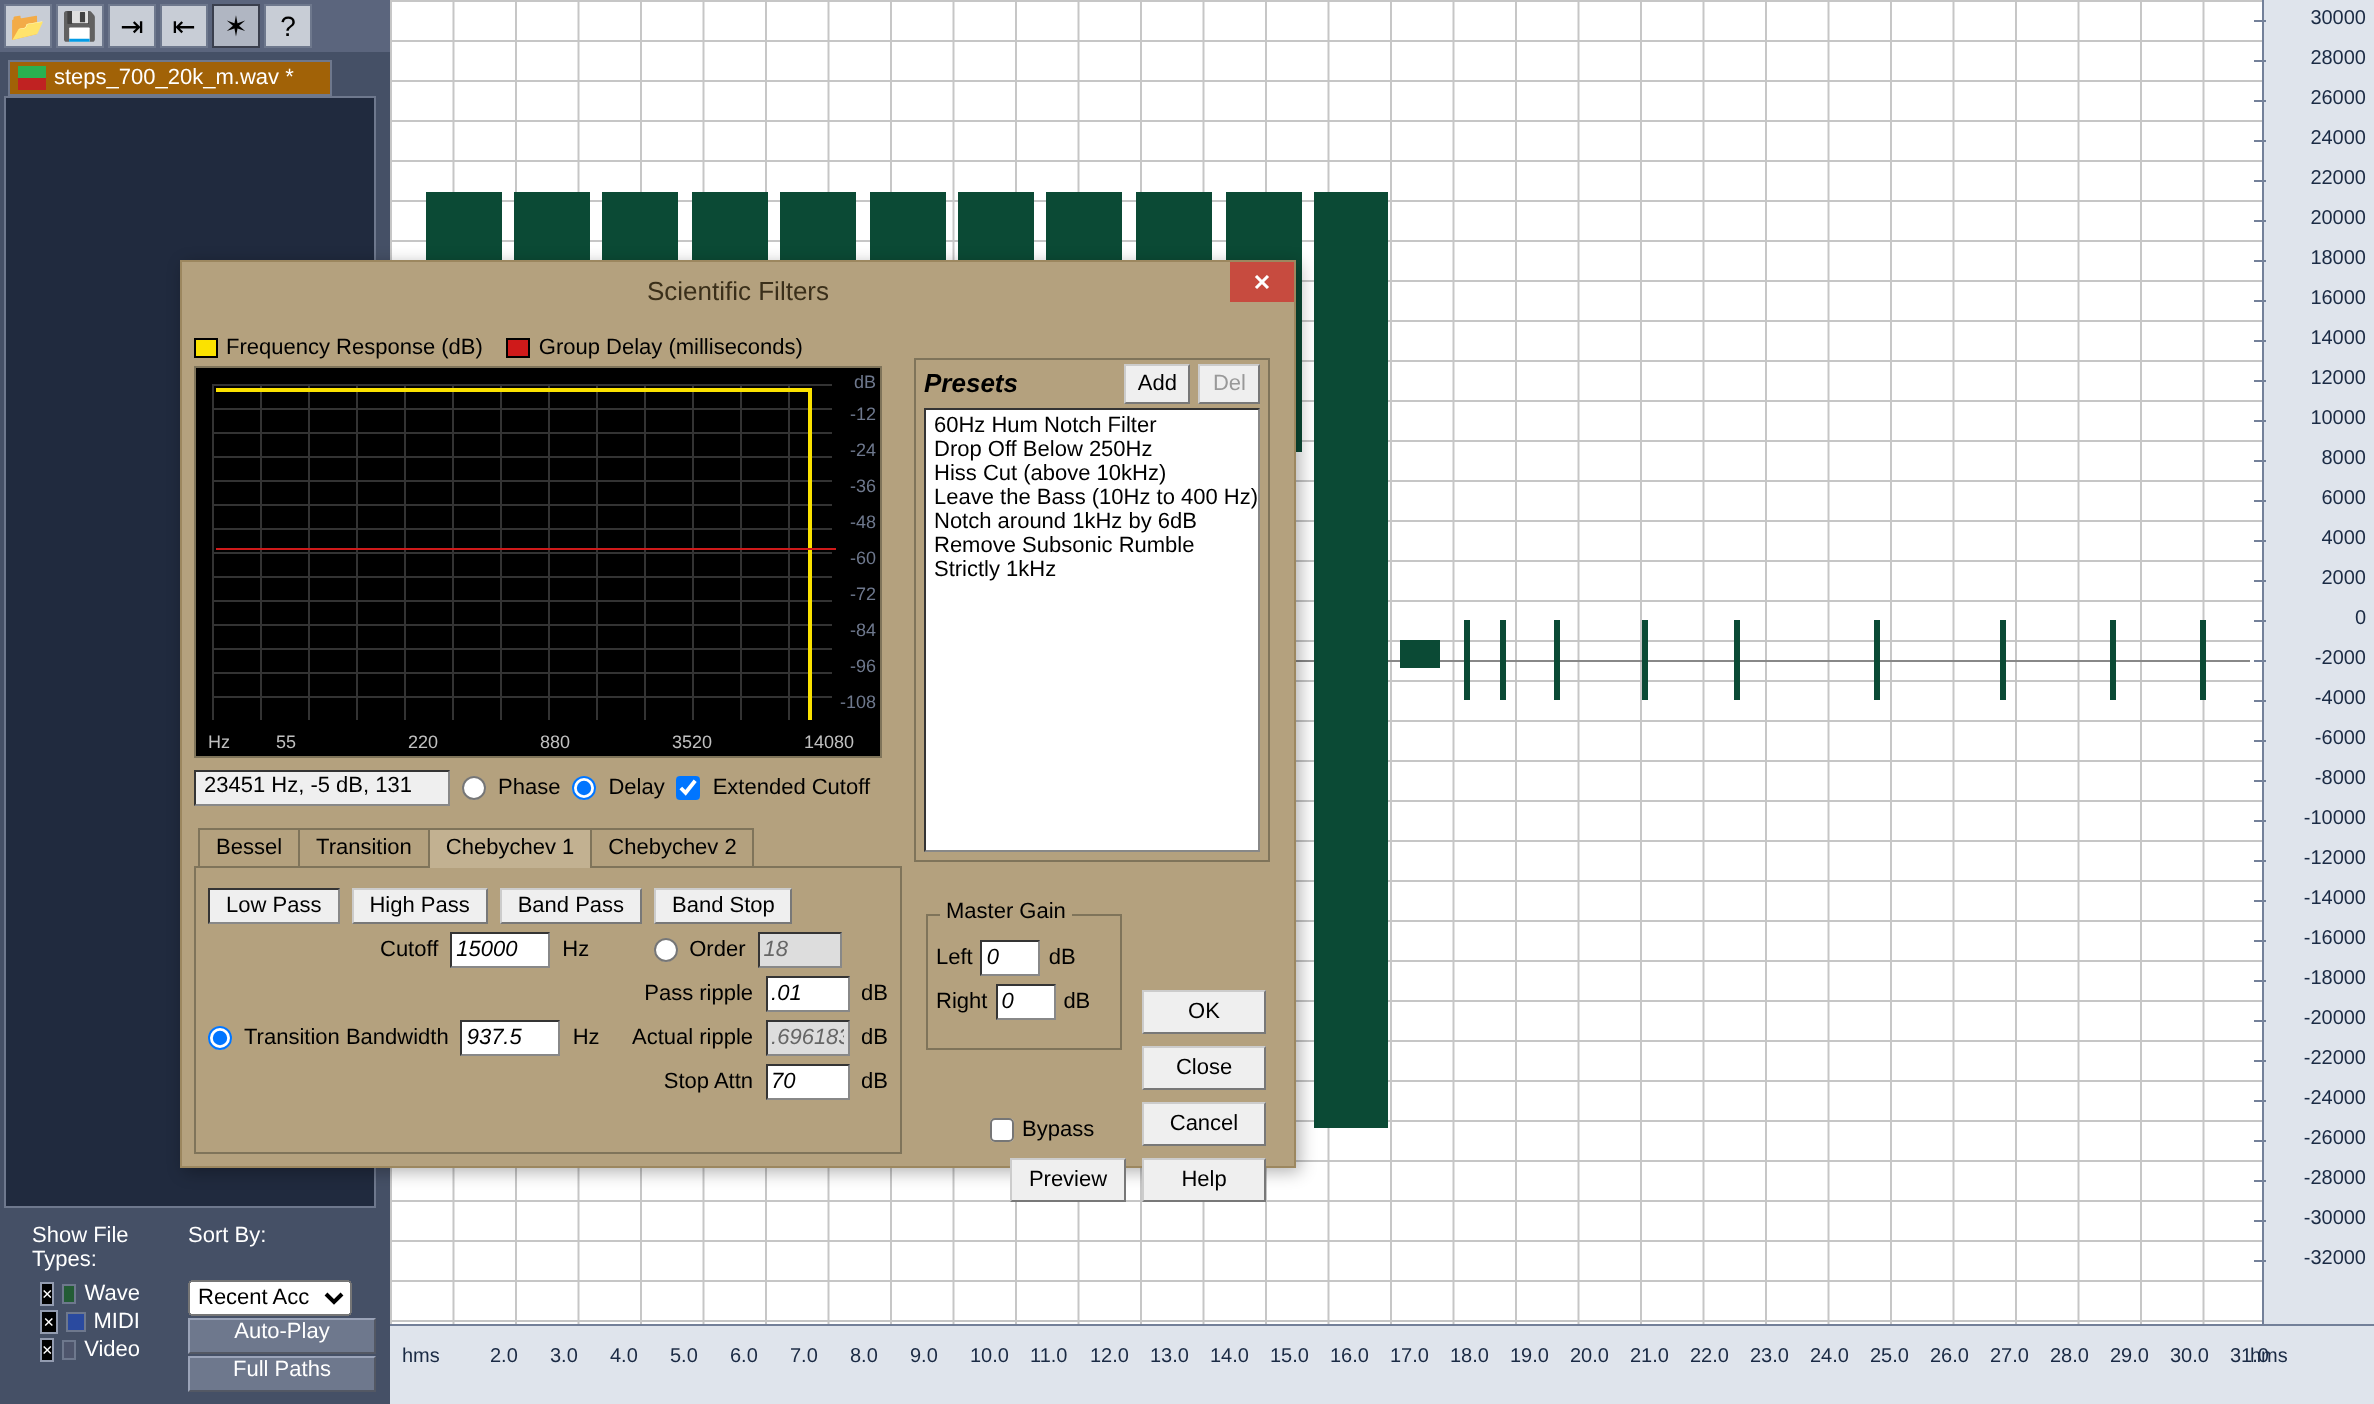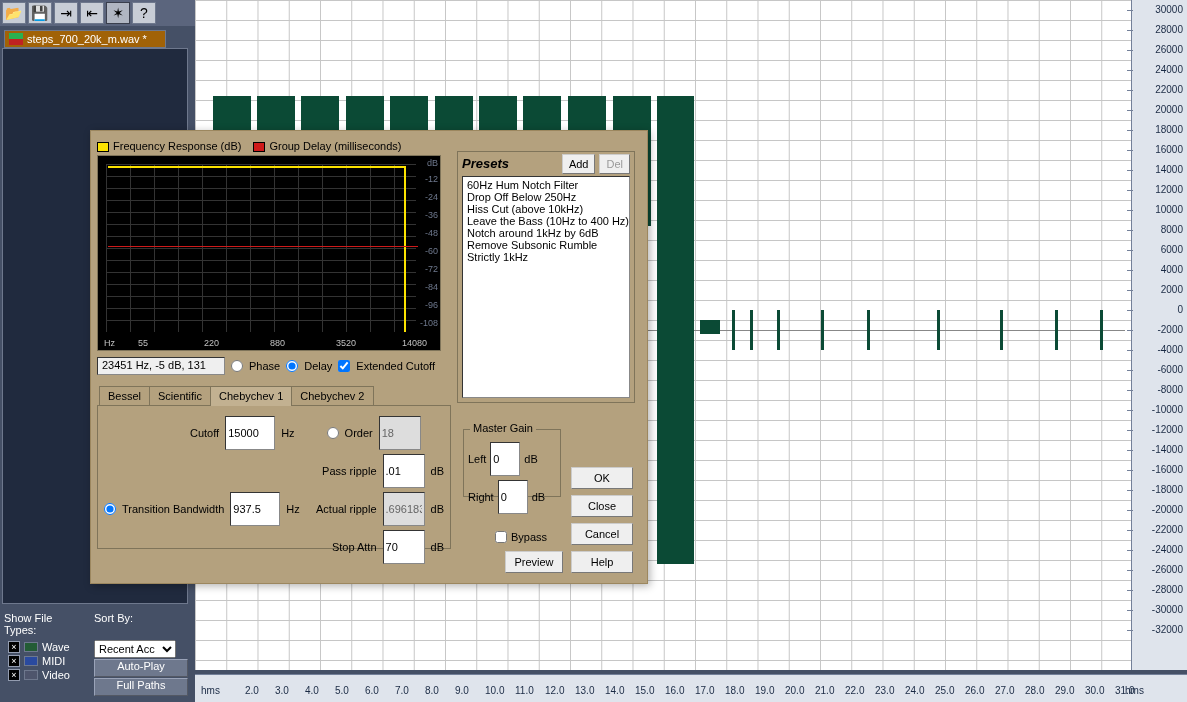--- a/index.html
+++ b/index.html
@@ -13,38 +13,38 @@
 
 .file-tab { position: absolute; top: 30px; left: 4px; width: 162px; height: 18px; background: #a16207; border: 1px solid #6e788d; display: flex; align-items: center; padding: 0 4px; color: #fff; gap: 4px; }
 .file-icon { width: 14px; height: 12px; background: linear-gradient(#29b050 48%, #c02222 52%); position: relative; }
 
 
 .side-panel { position: absolute; top: 48px; left: 2px; width: 186px; height: 556px; background: #202a3e; border: 1px solid #6e788d; }
 
 
 .sorter { position: absolute; top: 610px; left: 0; width: 190px; color: #fff; }
 .sorter-row { display: flex; }
-.sorter-col1 { width: 90px; padding: 2px 4px; }
+.sorter-col1 { width: 90px; padding: 2px 16px; }
 .sorter-col2 { width: 95px; padding: 2px 4px; }
 .bottom-select { width: 82px; height: 18px; font-size: 11px; }
 .ftype-row { display: flex; align-items: center; gap: 4px; padding: 1px 4px; }
 .ftype-check { width: 12px; height: 12px; background: #000; border: 1px solid #939cb0; display: flex; align-items: center; justify-content: center; color: #fff; font-size: 9px; line-height: 1; }
 .wave-ico { width: 14px; height: 10px; background: #235c35; border: 1px solid #6e788d; }
 .midi-ico { width: 14px; height: 10px; background: #2a4a9f; border: 1px solid #6e788d; }
 .video-ico { width: 14px; height: 10px; background: #4e556c; border: 1px solid #6e788d; }
 .small-btn { width: 94px; height: 18px; background: #6e788d; border: 1px outset #9aa3b8; color: #fff; text-align: center; margin-top: 1px; }
 
 
 .wave-area { position: absolute; top: 0; left: 195px; width: 992px; height: 670px; background: #fff; }
 .wave-grid { position: absolute; inset: 0; background-image: linear-gradient(to right, #c6c6c6 1px, transparent 1px), linear-gradient(to bottom, #c6c6c6 1px, transparent 1px); background-size: 31.25px 20px; }
 .wave-zero { position: absolute; top: 330px; left: 0; width: 930px; height: 1px; background: #888; }
 .wave-ruler-y { position: absolute; top: 0; right: 0; width: 56px; height: 670px; background: #dfe4ec; border-left: 1px solid #738099; }
 .ytick { position: absolute; right: 4px; color: #1a2a44; font-size: 10px; text-align: right; width: 50px; }
 .ytick::before { content: ""; position: absolute; left: -6px; top: 6px; width: 6px; height: 1px; background: #738099; }
-.wave-ruler-x { position: absolute; bottom: 0; left: 195px; width: 992px; height: 28px; background: #dfe4ec; border-top: 1px solid #738099; }
+.wave-ruler-x { position: absolute; bottom: 0; left: 195px; width: 992px; height: 40px; background: #dfe4ec; border-top: 1px solid #738099; }
 .xhms { position: absolute; top: 10px; color: #1a2a44; font-size: 10px; }
 .xtick { position: absolute; top: 10px; color: #1a2a44; font-size: 10px; }
 
 
 .wf-top { position: absolute; top: 96px; width: 38px; background: #0b4a35; }
 .wf-big { position: absolute; top: 96px; left: 462px; width: 37px; height: 468px; background: #0b4a35; }
 .wf-spike { position: absolute; top: 310px; width: 3px; height: 40px; background: #0b4a35; }
 .wf-sm { position: absolute; top: 320px; width: 20px; height: 14px; background: #0b4a35; }
 
 
@@ -81,21 +81,21 @@
 .preset-item { padding: 0 2px; color: #000; cursor: pointer; white-space: nowrap; }
 
 .filter-tabs { position: absolute; top: 255px; left: 8px; display: flex; }
 .ftab { padding: 3px 8px; background: #b4a17e; border: 1px solid #7f745a; border-bottom: none; margin-right: -1px; cursor: pointer; height: 20px; color: #000; }
 .ftab.active { background: #c2b191; position: relative; z-index: 2; }
 
 .filter-frame { position: absolute; top: 274px; left: 6px; width: 354px; height: 144px; border: 1px solid #7f745a; background: #b4a17e; padding: 6px; }
 .flt-row { display: flex; align-items: center; margin: 4px 0; gap: 6px; color: #000; }
 .flt-btn { padding: 2px 8px; background: #efefef; border: 1px outset #ccc; cursor: pointer; }
 .flt-btn.active { border: 1px inset #888; }
-.in { height: 34px; border: 1px inset #888; background: #fff; padding: 0 2px; color: #000; }
+.in { height: 18px; border: 1px inset #888; background: #fff; padding: 0 2px; color: #000; font-style: italic; }
 .in.ro { background: #ddd; color: #666; }
 .w50 { width: 50px; }
 .w42 { width: 42px; }
 .lbl { color: #000; }
 
 .master-frame { position: absolute; top: 298px; left: 372px; width: 98px; height: 68px; border: 1px solid #7f745a; position: absolute; }
 .master-title { position: absolute; top: -8px; left: 6px; background: #b4a17e; padding: 0 3px; color: #000; }
 .mg-row { display: flex; align-items: center; gap: 4px; margin: 4px; color: #000; }
 
 .btn-col { position: absolute; top: 336px; left: 480px; width: 62px; display: flex; flex-direction: column; gap: 6px; }
@@ -241,20 +241,24 @@
     <div class="xtick" style="left: 770px;">26.0</div>
     <div class="xtick" style="left: 800px;">27.0</div>
     <div class="xtick" style="left: 830px;">28.0</div>
     <div class="xtick" style="left: 860px;">29.0</div>
     <div class="xtick" style="left: 890px;">30.0</div>
     <div class="xtick" style="left: 920px;">31.0</div>
     <div class="xhms" style="left: 930px;">hms</div>
   </div>
 
 <div class="dialog">
+  <div class="dlg-title">
+    <span class="dlg-title-text">Scientific Filters</span>
+    <div class="dlg-close">✕</div>
+  </div>
   <div class="dlg-body">
     <div class="legend">
       <span><span class="leg-swatch ysw"></span><span>Frequency Response (dB)</span></span>
       <span><span class="leg-swatch rsw"></span><span>Group Delay (milliseconds)</span></span>
     </div>
 
     <div class="graph">
       <div class="graph-grid"></div>
       <div class="yellow-line"></div>
       <div class="yellow-drop"></div>
@@ -300,26 +304,32 @@
           <div class="preset-item">Hiss Cut (above 10kHz)</div>
           <div class="preset-item">Leave the Bass (10Hz to 400 Hz)</div>
           <div class="preset-item">Notch around 1kHz by 6dB</div>
           <div class="preset-item">Remove Subsonic Rumble</div>
           <div class="preset-item">Strictly 1kHz</div>
         </div>
     </div>
 
     <div class="filter-tabs" id="ftabs">
         <div class="ftab">Bessel</div>
-        <div class="ftab">Scientific</div>
+        <div class="ftab">Transition</div>
         <div class="ftab active">Chebychev 1</div>
         <div class="ftab">Chebychev 2</div>
       </div>
 
     <div class="filter-frame">
+      <div class="flt-row" id="fbtns">
+          <div class="flt-btn active">Low Pass</div>
+          <div class="flt-btn">High Pass</div>
+          <div class="flt-btn">Band Pass</div>
+          <div class="flt-btn">Band Stop</div>
+        </div>
       <div class="flt-row" style="justify-content:flex-start;padding-left:86px">
         <span class="lbl">Cutoff</span>
         <input class="in w50" value="15000" style="">
         <span class="lbl">Hz</span>
         <span style="width:20px"></span>
         <input type="radio" class="radio" style="">
         <span class="lbl">Order</span>
         <input class="in w42 ro" value="18" style="">
       </div>
       <div class="flt-row" style="justify-content:flex-end">

